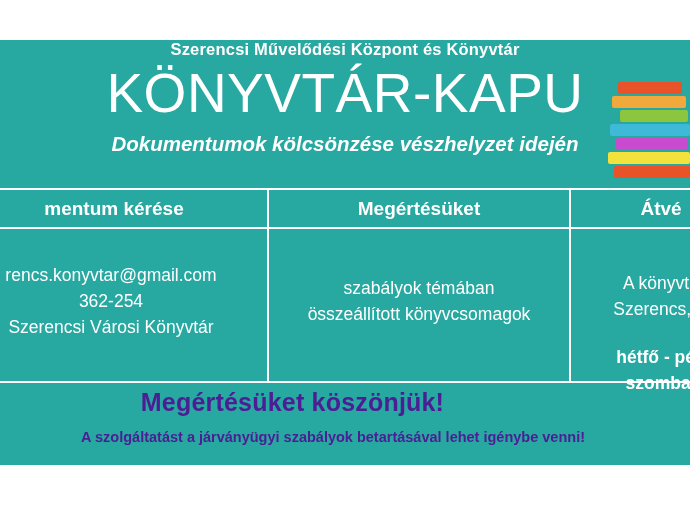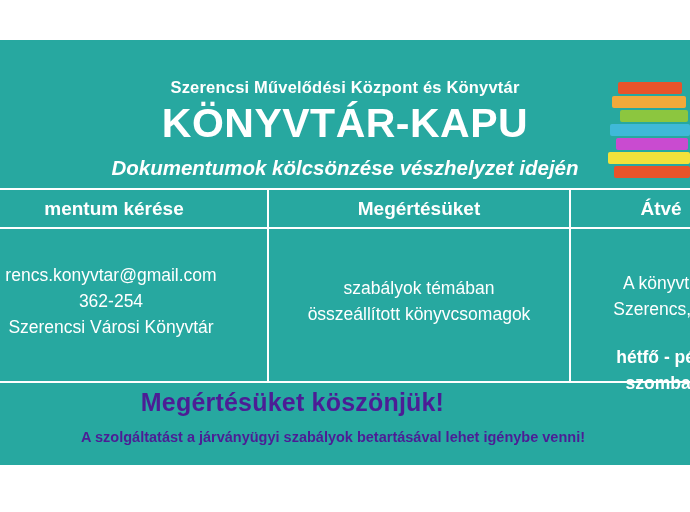--- a/index.html
+++ b/index.html
@@ -39,26 +39,25 @@
     left: 0;
     top: 0;
     width: 690px;
     text-align: center;
     color: #ffffff;
   }
   .org-name {
     font-size: 16.5px;
     font-weight: bold;
     letter-spacing: 0.2px;
-    padding-top: 38px;
     color: #ffffff;
   }
   .main-title {
-    font-size: 41px;
-    font-weight: bold;
+    font-size: 55px;
+    font-weight: normal;
     letter-spacing: 0.5px;
     line-height: 1.02;
     margin-top: 6px;
     color: #ffffff;
   }
   .subtitle {
     font-size: 20.5px;
     font-weight: bold;
     font-style: italic;
     margin-top: 11px;

